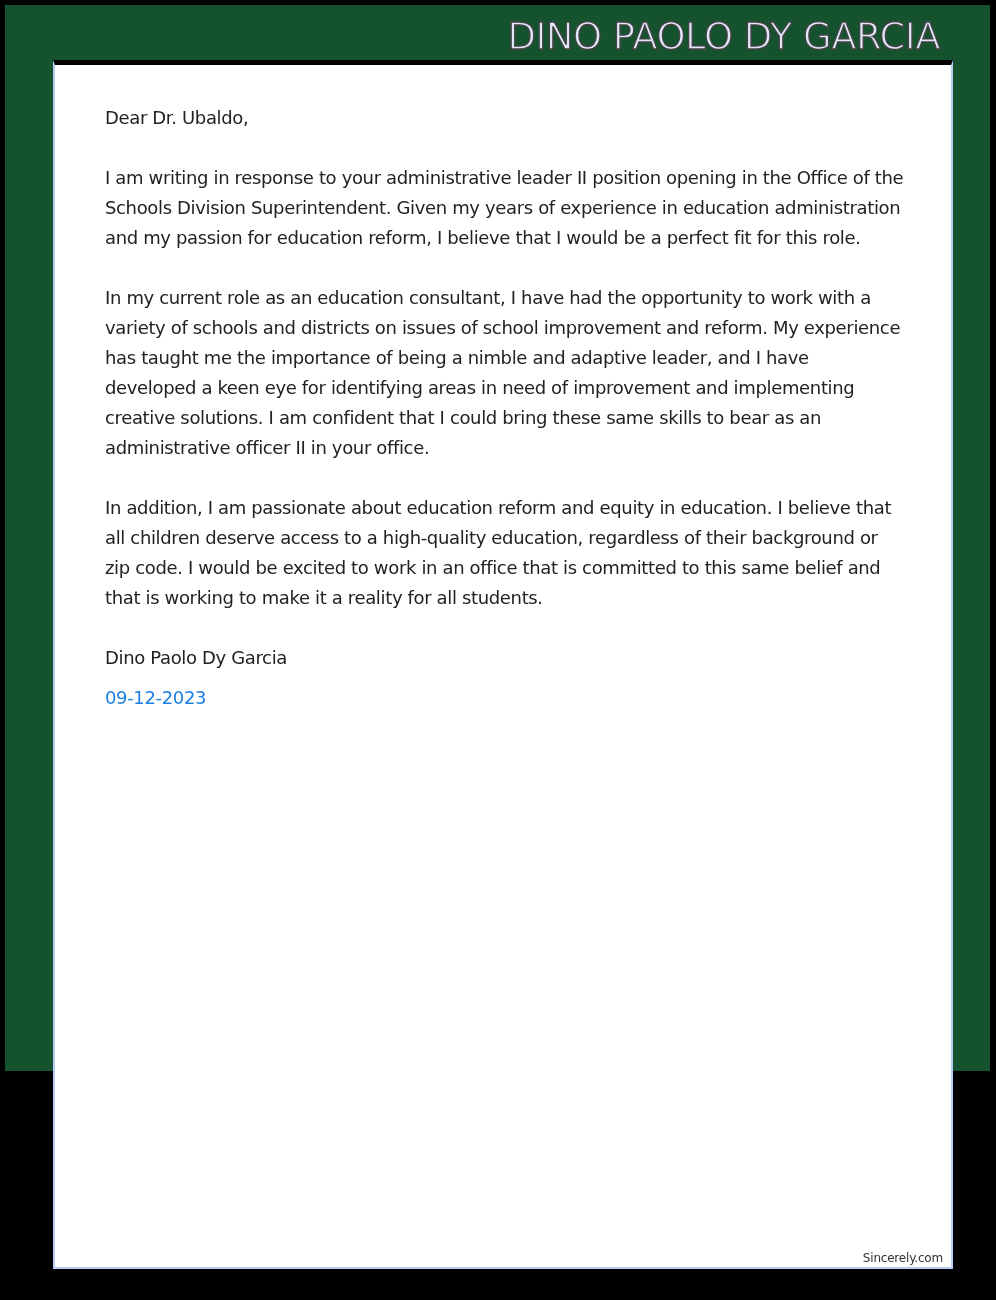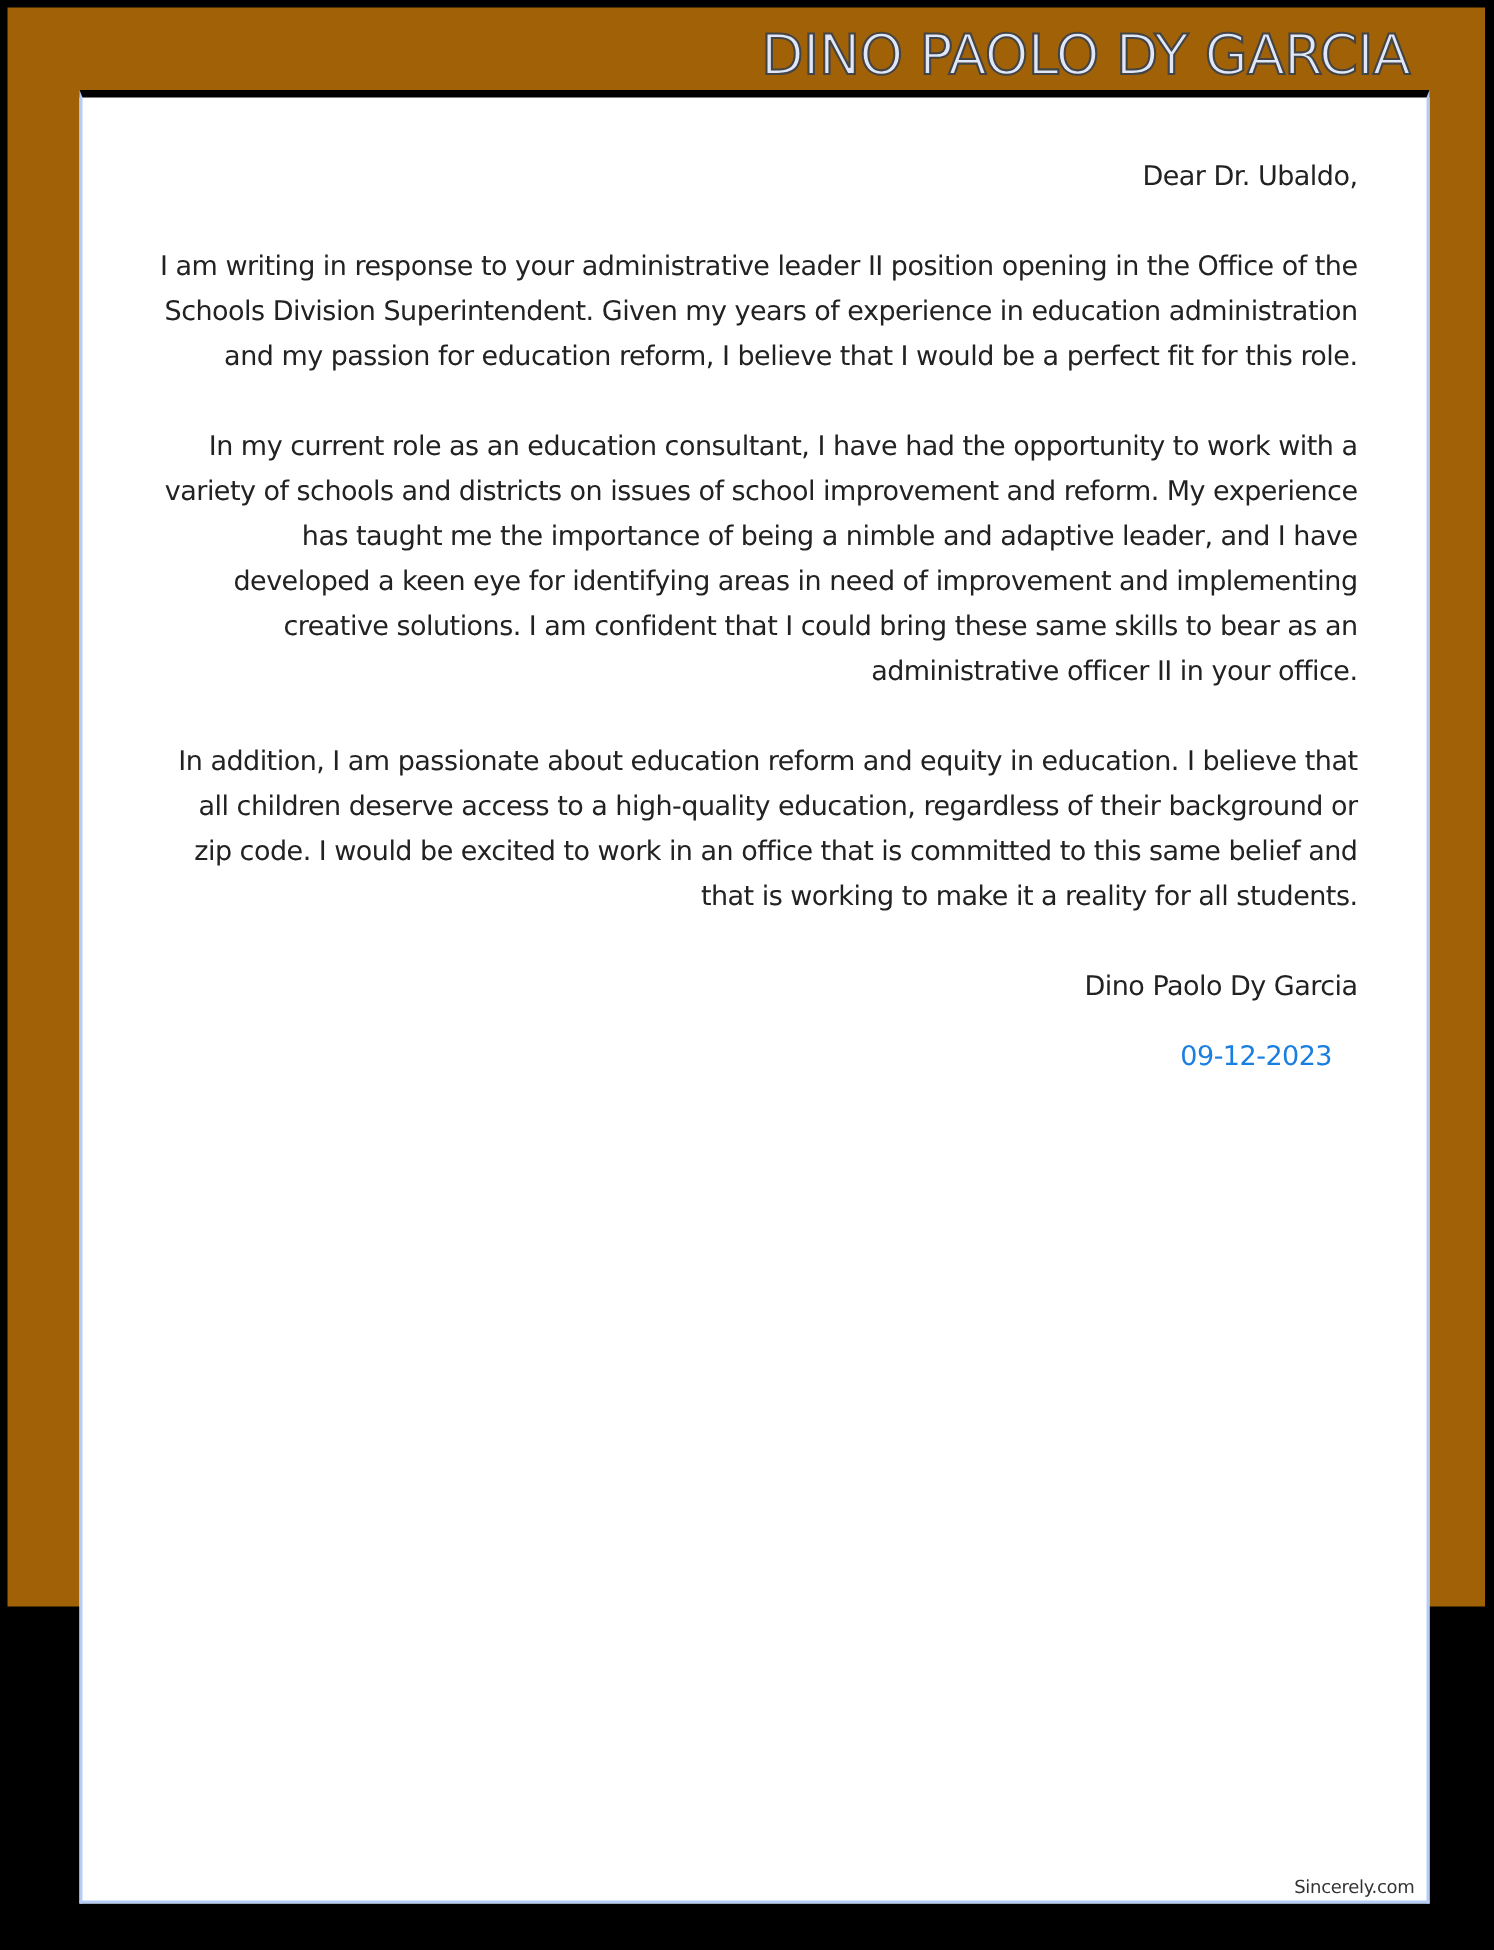--- a/index.html
+++ b/index.html
@@ -7,21 +7,21 @@
       width: 996px;
       height: 1300px;
       background: #000;
       overflow: hidden;
       font-family: "DejaVu Sans", sans-serif;
     }
     .frame {
       position: absolute;
       left: 5px; top: 5px;
       width: 985px; height: 1066px;
-      background: #a16207;
+      background: #14532d;
     }
     .header-name {
       position: absolute;
       right: 50px;
       top: 10px;
       font-family: "DejaVu Sans", sans-serif;
       font-size: 37px;
       line-height: 44px;
       letter-spacing: -0.5px;
       color: #dfe7f9;
@@ -33,37 +33,36 @@
       left: 48px;
       top: 55px;
       width: 896px;
       height: 1202px;
       background: #fff;
       border-left: 2px solid #b5cdf5;
       border-right: 2px solid #b5cdf5;
       border-bottom: 2px solid #b5cdf5;
       border-top: 5px solid #000;
       box-sizing: content-box;
-      text-align: right;
     }
     .letter {
       position: absolute;
       left: 50px;
       top: 38px;
       width: 800px;
       font-size: 18px;
       line-height: 30px;
       color: #222;
       letter-spacing: -0.35px;
     }
     .letter p { margin: 0 0 30px 0; }
     .letter .salutation { margin-bottom: 30px; }
     .letter .closing { margin-bottom: 30px; }
     .letter .signature { margin-bottom: 10px; }
-    .letter .date { color: #1a7fe0; margin: 17px; }
+    .letter .date { color: #1a7fe0; margin: 0; }
     .watermark {
       position: absolute;
       right: 8px;
       bottom: 2px;
       font-size: 12px;
       color: #333;
       letter-spacing: -0.2px;
     }
   </style>
 </head>

